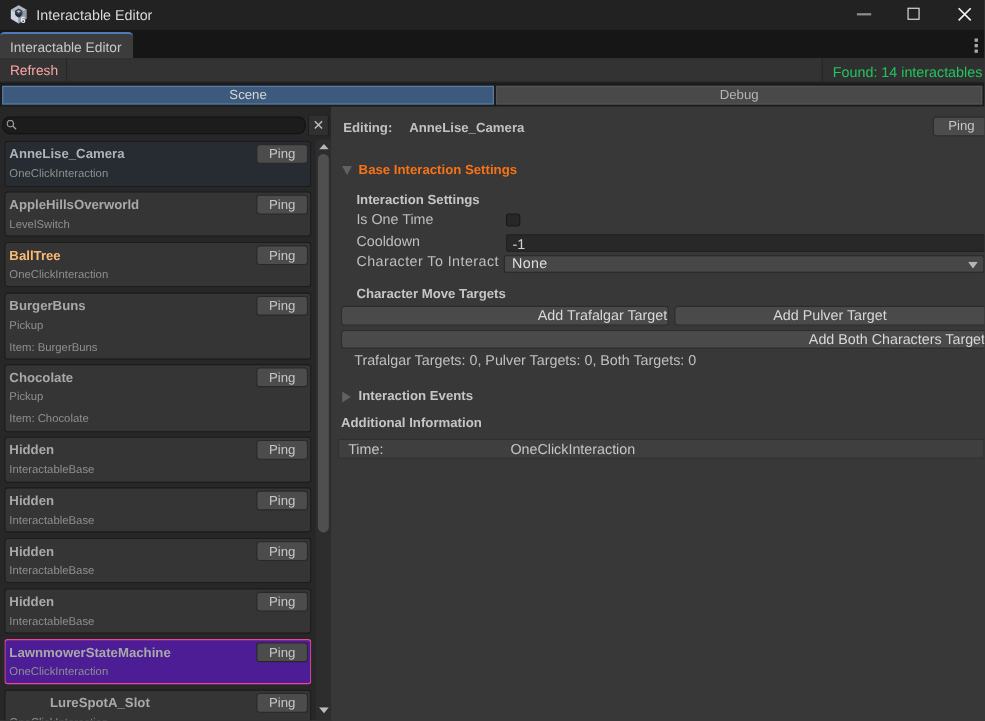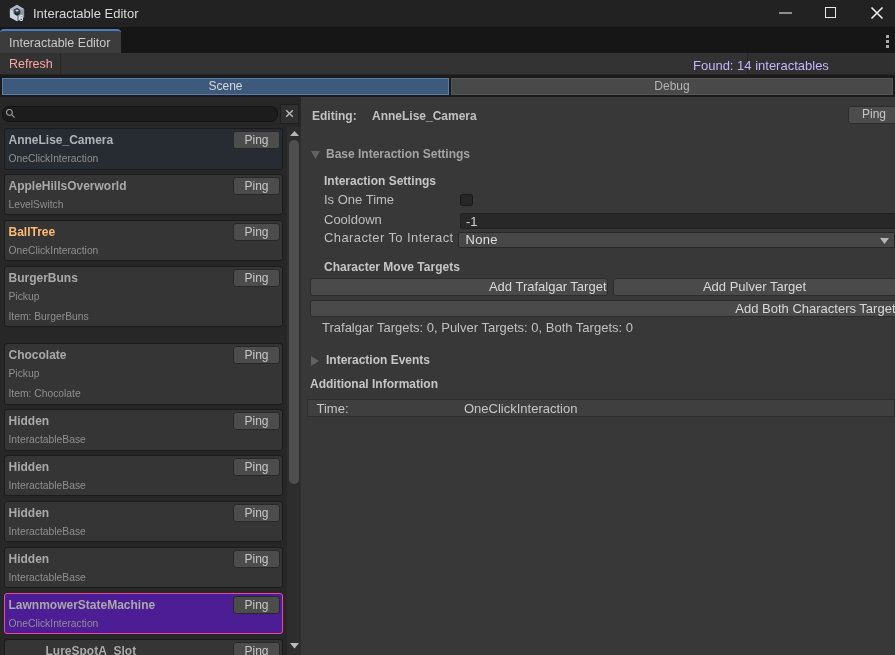--- a/index.html
+++ b/index.html
@@ -35,21 +35,21 @@
   <div class="abs" style="left:0;top:29px;width:121px;height:24px;background:#3c3c3c;border-top:2px solid #4c7bbd;border-radius:4px 4px 0 0;"></div>
   <div class="abs" style="left:9px;top:36px;font-size:12.5px;color:#c8c8c8;">Interactable Editor</div>
   <div class="abs" style="left:886px;top:35px;width:3px;height:3px;background:#aaaaaa;"></div>
   <div class="abs" style="left:886px;top:40px;width:3px;height:3px;background:#aaaaaa;"></div>
   <div class="abs" style="left:886px;top:45px;width:3px;height:3px;background:#aaaaaa;"></div>
 
   <div class="abs" style="left:0;top:53px;width:895px;height:22px;background:#333333;border-bottom:1px solid #242424;"></div>
   <div class="abs" style="left:60px;top:53px;width:1px;height:21px;background:#262626;"></div>
   <div class="abs" style="left:747px;top:53px;width:148px;height:21px;background:#303030;border-left:1px solid #262626;"></div>
   <div class="abs" style="left:9px;top:57px;font-size:12.5px;color:#fca5a5;">Refresh</div>
-  <div class="abs" style="left:693px;top:58px;width:200px;font-size:13px;color:#c4b5fd;text-align:left;">Found: 14 interactables</div>
+  <div class="abs" style="left:693px;top:58px;width:200px;font-size:13px;color:#22c55e;text-align:right;">Found: 14 interactables</div>
 
   <div class="abs" style="left:0;top:75px;width:895px;height:22px;background:#1b1b1b;"></div>
   <div class="abs" style="left:2px;top:78px;width:447px;height:17px;background:#3d5a7d;border:1px solid #5b7ea8;font-size:12px;color:#d8d8d8;text-align:center;line-height:15px;">Scene</div>
   <div class="abs" style="left:451px;top:78px;width:442px;height:17px;background:#494949;border:1px solid #555555;font-size:12px;color:#b4b4b4;text-align:center;line-height:15px;">Debug</div>
 
   <div class="abs" style="left:0;top:97px;width:301px;height:558px;background:#272727;"></div>
 
   <div class="abs" style="left:2px;top:105.5px;width:276px;height:16.5px;background:#1c1c1c;border:1px solid #131313;border-radius:7px;"></div>
   <svg class="abs" style="left:6px;top:108.5px;" width="11" height="11" viewBox="0 0 11 11">
     <circle cx="3.4" cy="3.4" r="2.9" fill="none" stroke="#9a9a9a" stroke-width="1.2"></circle>
@@ -69,21 +69,21 @@
       <div style="position:relative;width:279px;height:41.5px;margin-bottom:4.4px;background:#353535;border:1px solid #1b1b1b;border-radius:3px;">
         <div style="position:absolute;left:3.5px;top:4px;font-size:12px;font-weight:bold;color:#a9a9a9;">AppleHillsOverworld</div>
         <div style="position:absolute;left:3.5px;top:24px;font-size:10.3px;color:#8f8f8f;">LevelSwitch</div>
         <div style="position:absolute;left:228px;top:2px;width:47px;height:18px;background:#4c4c4c;border:1px solid #282828;border-radius:3px;font-size:12px;color:#c6c6c6;text-align:center;line-height:16.5px;">Ping</div>
       </div>
       <div style="position:relative;width:279px;height:41.5px;margin-bottom:4.4px;background:#353535;border:1px solid #1b1b1b;border-radius:3px;">
         <div style="position:absolute;left:3.5px;top:4px;font-size:12px;font-weight:bold;color:#fdba74;">BallTree</div>
         <div style="position:absolute;left:3.5px;top:24px;font-size:10.3px;color:#8f8f8f;">OneClickInteraction</div>
         <div style="position:absolute;left:228px;top:2px;width:47px;height:18px;background:#4c4c4c;border:1px solid #282828;border-radius:3px;font-size:12px;color:#c6c6c6;text-align:center;line-height:16.5px;">Ping</div>
       </div>
-      <div style="position:relative;width:279px;height:61.5px;margin-bottom:16px;background:#353535;border:1px solid #1b1b1b;border-radius:3px;">
+      <div style="position:relative;width:279px;height:61.5px;margin-bottom:4px;background:#353535;border:1px solid #1b1b1b;border-radius:3px;">
         <div style="position:absolute;left:3.5px;top:4px;font-size:12px;font-weight:bold;color:#a9a9a9;">BurgerBuns</div>
         <div style="position:absolute;left:3.5px;top:24px;font-size:10.3px;color:#8f8f8f;">Pickup</div>
         <div style="position:absolute;left:3.5px;top:44px;font-size:10.3px;color:#8f8f8f;">Item: BurgerBuns</div>
         <div style="position:absolute;left:228px;top:2px;width:47px;height:18px;background:#4c4c4c;border:1px solid #282828;border-radius:3px;font-size:12px;color:#c6c6c6;text-align:center;line-height:16.5px;">Ping</div>
       </div>
       <div style="position:relative;width:279px;height:61.5px;margin-bottom:4.4px;background:#353535;border:1px solid #1b1b1b;border-radius:3px;">
         <div style="position:absolute;left:3.5px;top:4px;font-size:12px;font-weight:bold;color:#a9a9a9;">Chocolate</div>
         <div style="position:absolute;left:3.5px;top:24px;font-size:10.3px;color:#8f8f8f;">Pickup</div>
         <div style="position:absolute;left:3.5px;top:44px;font-size:10.3px;color:#8f8f8f;">Item: Chocolate</div>
         <div style="position:absolute;left:228px;top:2px;width:47px;height:18px;background:#4c4c4c;border:1px solid #282828;border-radius:3px;font-size:12px;color:#c6c6c6;text-align:center;line-height:16.5px;">Ping</div>
@@ -130,21 +130,21 @@
   </svg>
 
   <div class="abs" style="left:301px;top:97px;width:594px;height:558px;background:#383838;overflow:hidden;">
     <div class="abs" style="left:11px;top:12px;font-size:12px;font-weight:bold;color:#c2c2c2;">Editing:</div>
     <div class="abs" style="left:71px;top:12px;font-size:12px;font-weight:bold;color:#c2c2c2;">AnneLise_Camera</div>
     <div class="abs" style="left:547px;top:9px;width:52px;height:18px;background:#4c4c4c;border:1px solid #2c2c2c;border-radius:3px;font-size:12px;color:#c6c6c6;text-align:center;line-height:15px;">Ping</div>
 
     <svg class="abs" style="left:10px;top:54px;" width="9" height="8" viewBox="0 0 9 8">
       <polygon points="0,0 9,0 4.5,8" fill="#616161"></polygon>
     </svg>
-    <div class="abs" style="left:25px;top:50px;font-size:12px;font-weight:bold;color:#a3a3a3;">Base Interaction Settings</div>
+    <div class="abs" style="left:25px;top:50px;font-size:12px;font-weight:bold;color:#f97316;">Base Interaction Settings</div>
 
     <div class="abs" style="left:23px;top:77px;font-size:12px;font-weight:bold;color:#c6c6c6;">Interaction Settings</div>
     <div class="abs" style="left:23px;top:95px;font-size:13px;color:#bfbfbf;">Is One Time</div>
     <div class="abs" style="left:159px;top:96.5px;width:13px;height:12.5px;background:#272727;border:1px solid #191919;border-radius:2.5px;"></div>
     <div class="abs" style="left:23px;top:115px;font-size:13px;color:#bfbfbf;">Cooldown</div>
     <div class="abs" style="left:158.5px;top:116px;width:436px;height:15.5px;background:#282828;border:1px solid #212121;border-radius:2px;"></div>
     <div class="abs" style="left:165px;top:116.5px;font-size:13px;color:#d2d2d2;">-1</div>
     <div class="abs" style="left:23px;top:133px;font-size:13px;letter-spacing:0.4px;color:#bfbfbf;">Character To Interact</div>
     <div class="abs" style="left:157px;top:135px;width:437px;height:15.5px;background:#474747;border:1px solid #272727;border-radius:2px;"></div>
     <div class="abs" style="left:164.5px;top:135px;font-size:13px;letter-spacing:0.3px;color:#dfdfdf;">None</div>

